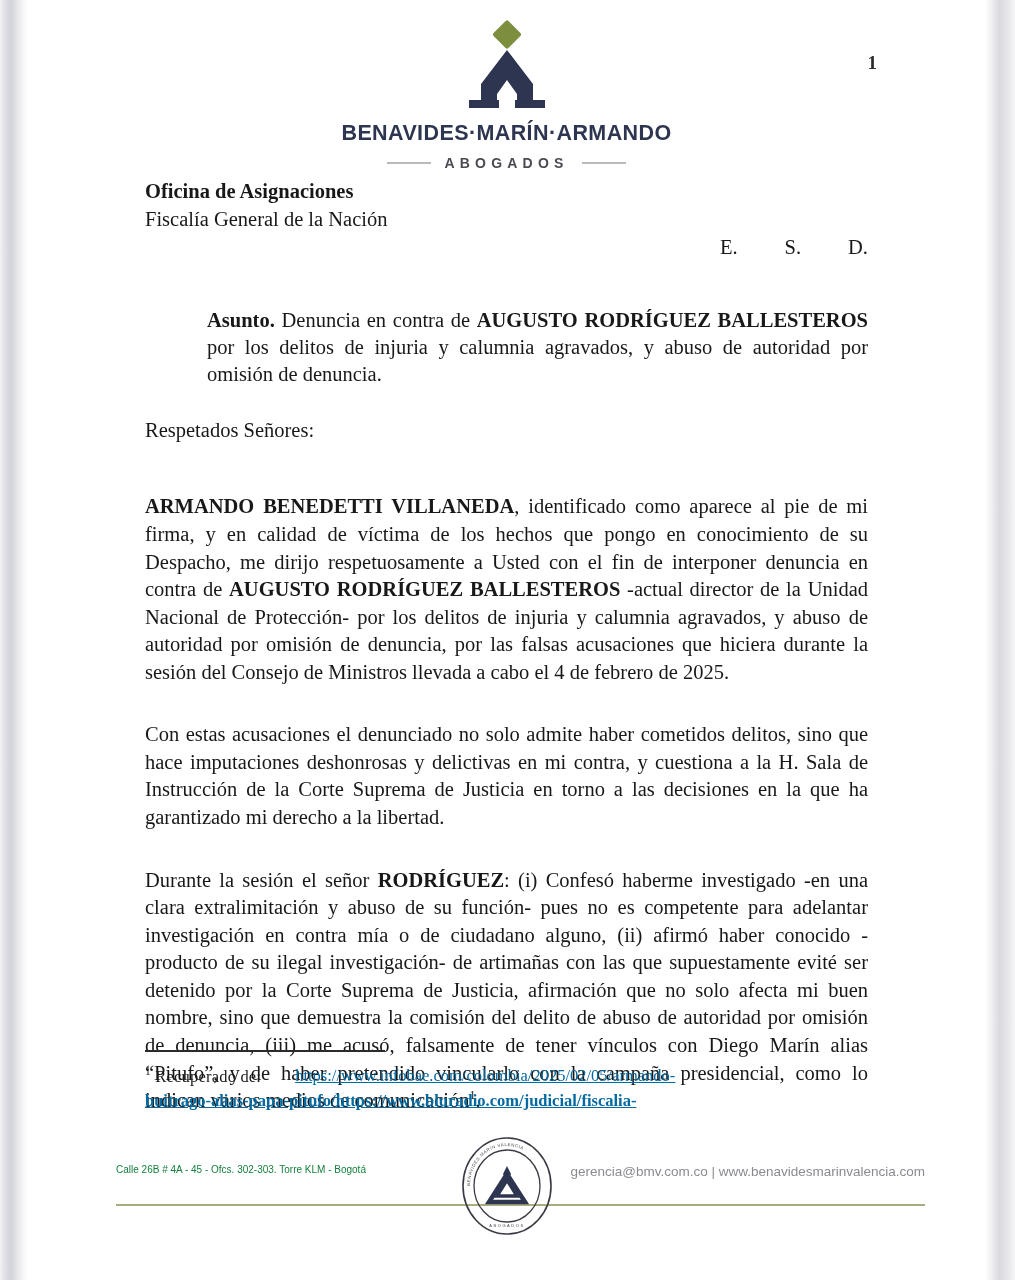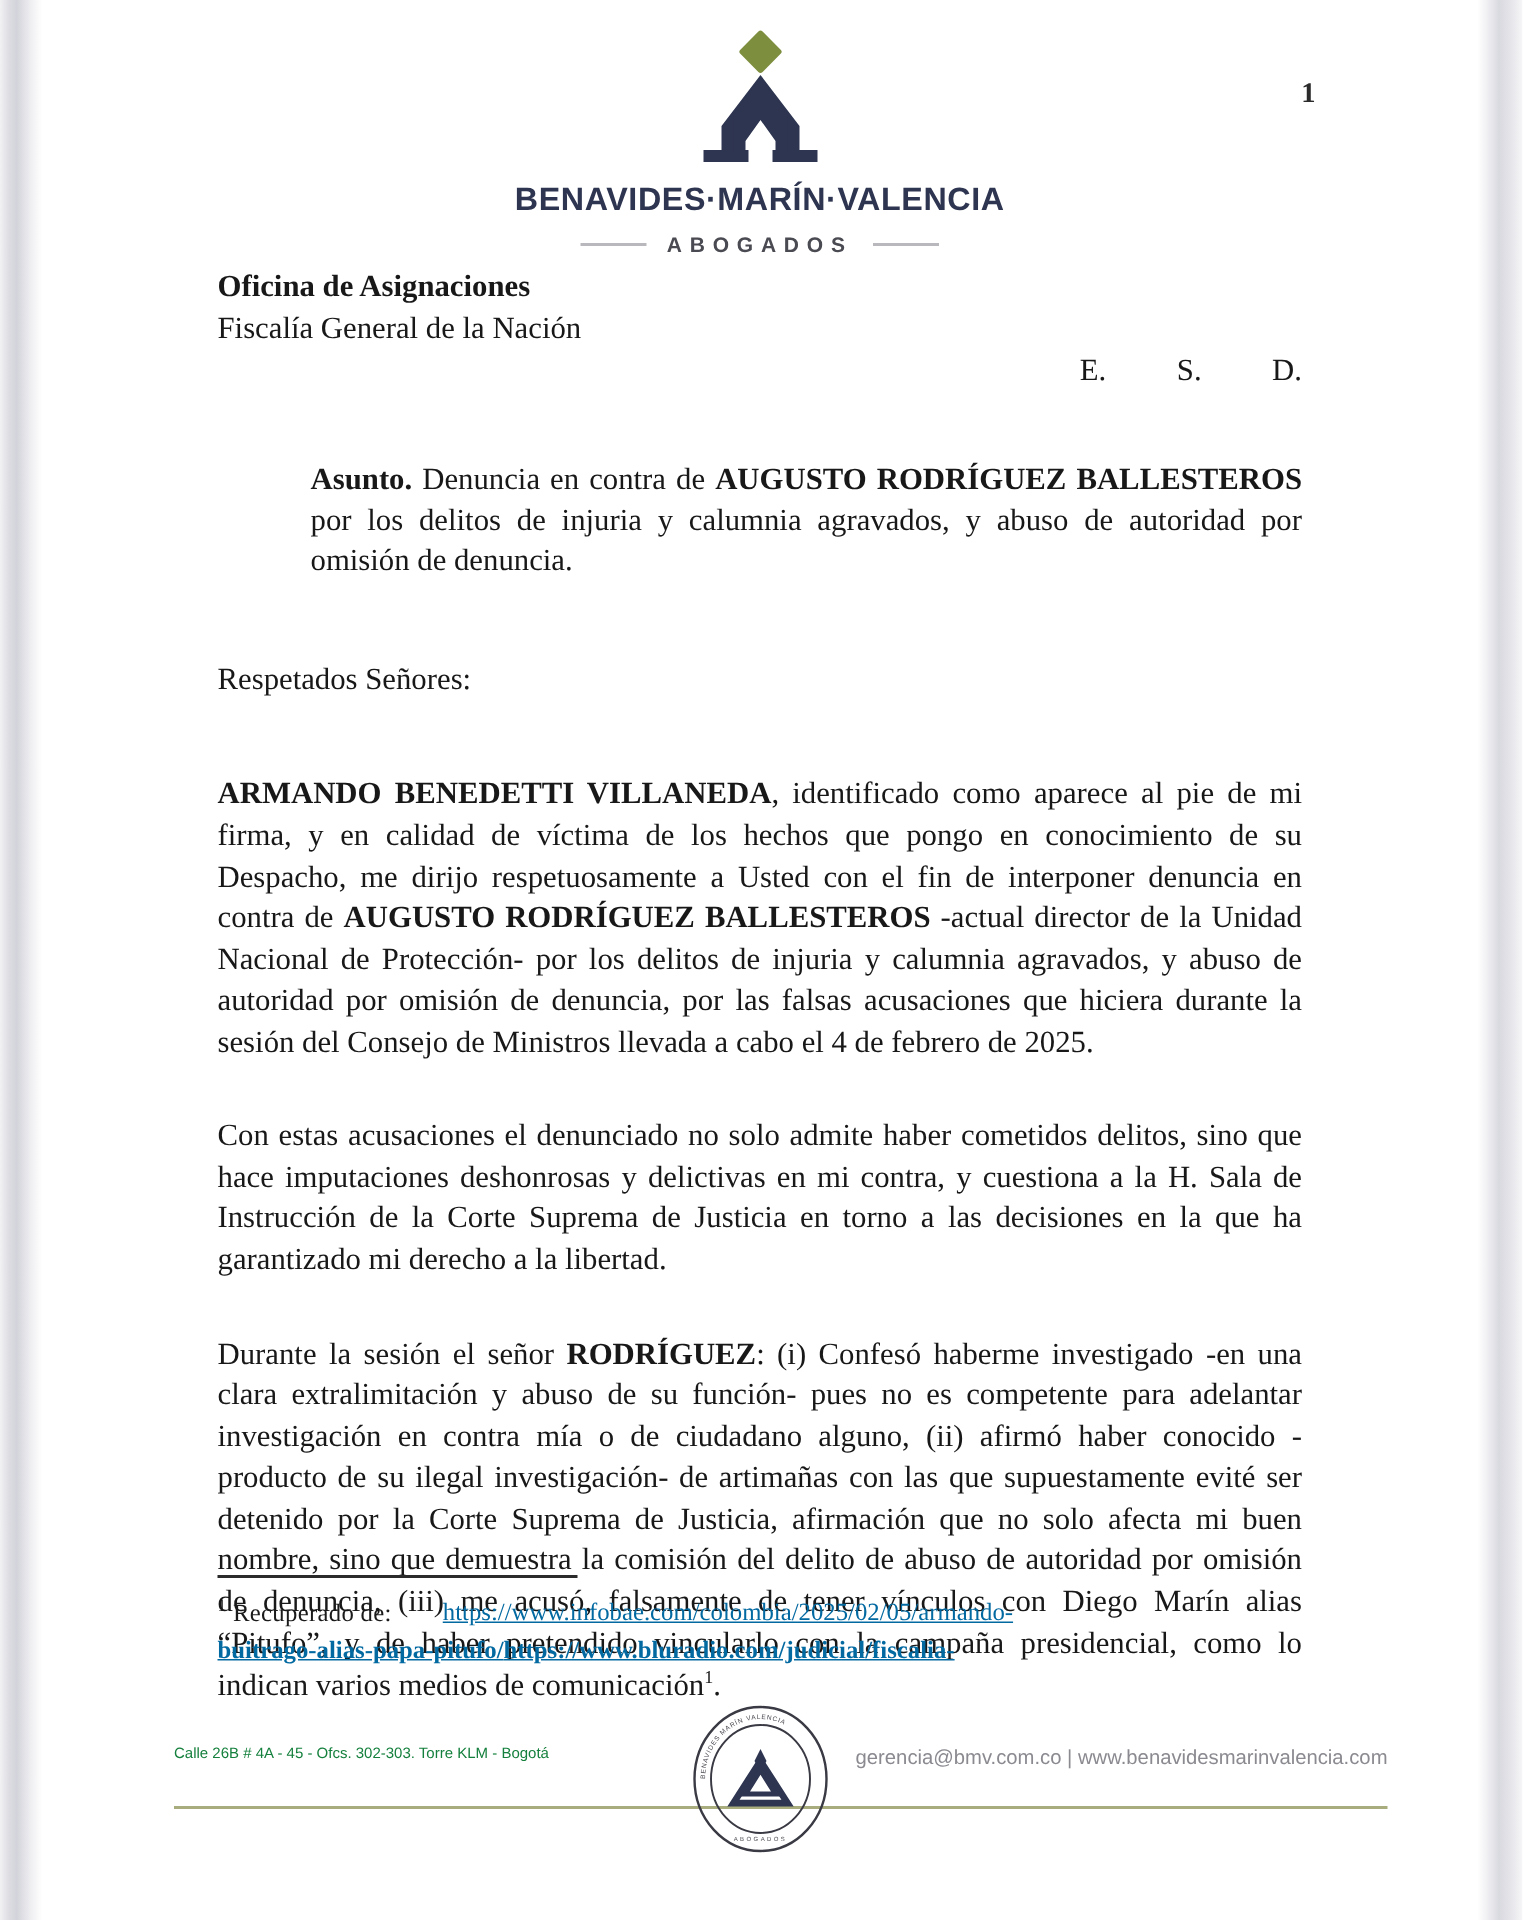--- a/index.html
+++ b/index.html
@@ -73,21 +73,21 @@
   .esd span { display:inline-block; }
   .esd .s2 { margin-left:47px; }
   .esd .s3 { margin-left:47px; }
 
   .asunto {
     margin-top:45px; margin-left:62px; width:661px;
     font-size:20.5px; line-height:1.33; text-align:justify;
   }
   .asunto b { font-weight:700;font-family:Liberation Serif, serif; }
 
-  .greeting { margin-top:54px; font-size:20.5px; }
+  .greeting { margin-top:31px; font-size:20.5px; }
 
   p.para {
     margin-top:35px; font-size:20.5px; line-height:1.345;
     text-align:justify; text-justify:inter-word;
   }
   p.para b { font-weight:700; }
   p.para.first { margin-top:51px; }
 
   
   .fn-wrap { position:absolute; left:117px; top:1050px; width:723px; }
@@ -140,21 +140,21 @@
   <div class="page-number">1</div>
 
   <div class="letterhead">
     <div class="logo-mark">
       <div class="logo-diamond"></div>
       <svg class="logo-m" viewBox="0 0 108 60">
         <path d="M54 0 L80 34 L80 50 L92 50 L92 58 L62 58 L62 50 L70 50 L54 28 L38 50 L46 50 L46 58 L16 58 L16 50 L28 50 L28 34 Z" fill="#2e3550"></path>
         <path d="M54 2 L72 26 L72 52 L64 52 L64 44 L54 30 L44 44 L44 52 L36 52 L36 26 Z" fill="#2e3550"></path>
       </svg>
     </div>
-    <div class="firm-name">BENAVIDES·MARÍN·VALENCIA</div>
+    <div class="firm-name">BENAVIDES·MARÍN·ARMANDO</div>
     <div class="sub-line">
       <div class="sub-rule"></div>
       <div class="sub-text">ABOGADOS</div>
       <div class="sub-rule"></div>
     </div>
   </div>
 
   <div class="content">
 
     <div class="addressee">

